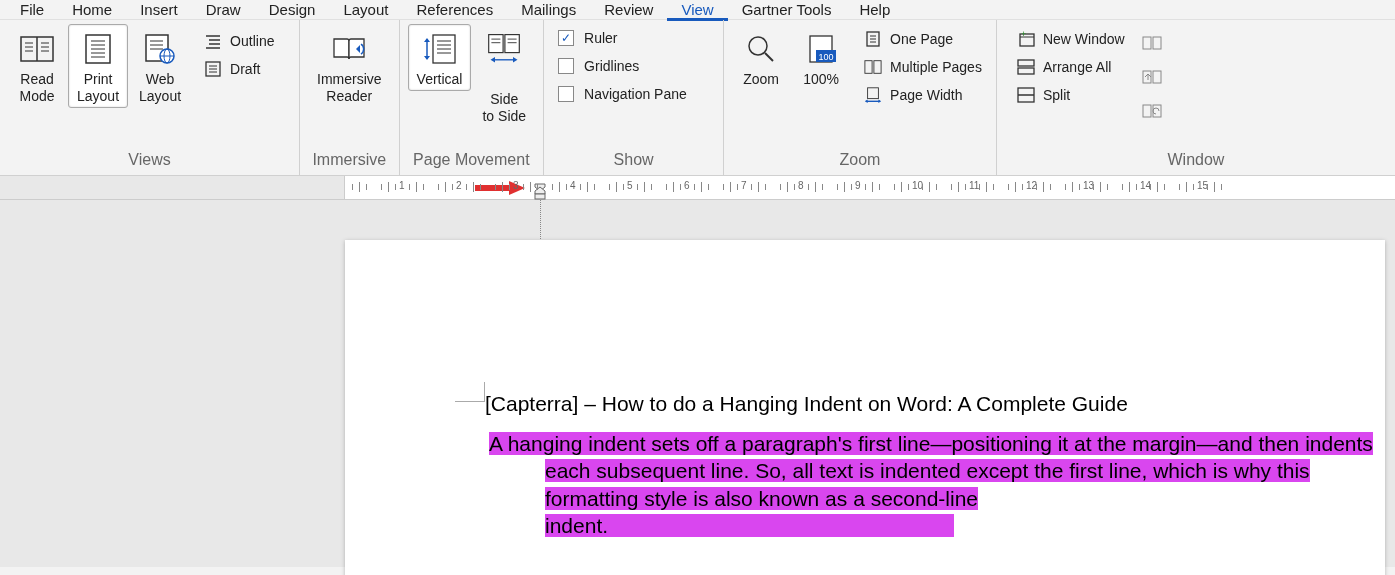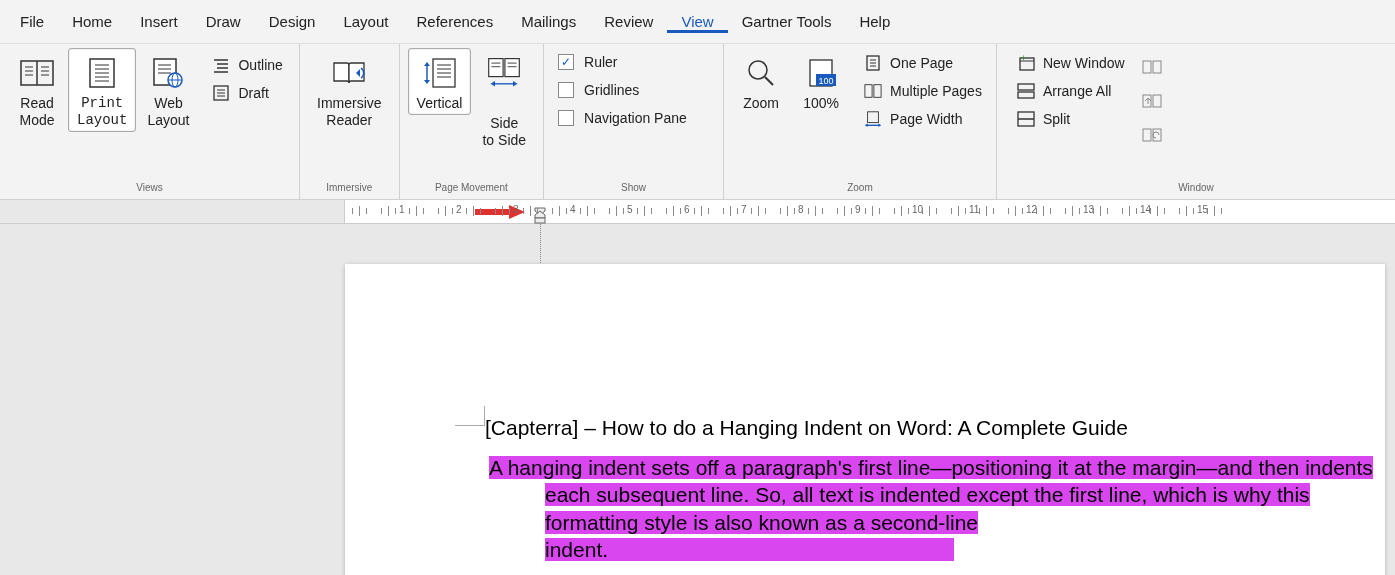--- a/index.html
+++ b/index.html
@@ -1,27 +1,27 @@
 <!DOCTYPE html>
 <html><head>
 <meta charset="utf-8">
 <style>
 * { margin: 0; padding: 0; box-sizing: border-box; }
 body { font-family: "Segoe UI", Arial, sans-serif; background: #f3f3f3; width: 1395px; height: 575px; overflow: hidden; position: relative; }
 
 
-.menu-bar { display: flex; align-items: center; height: 44px; background: #f3f3f3; padding: 0 6px; border-bottom: 1px solid #e0e0e0; }
+.menu-bar { display: flex; align-items: center; height: 20px; background: #f3f3f3; padding: 0 6px; border-bottom: 1px solid #e0e0e0; }
 .menu-item { padding: 2px 14px; font-size: 15px; color: #222; cursor: pointer; }
 .menu-item.active { color: #185abd; border-bottom: 3px solid #185abd; padding-bottom: 0; }
 
 
 .ribbon { display: flex; height: 156px; background: #f3f3f3; border-bottom: 1px solid #d0d0d0; }
 .ribbon-group { display: flex; flex-direction: column; justify-content: space-between; border-right: 1px solid #d0d0d0; padding: 4px 8px 2px 8px; }
 .ribbon-row { display: flex; gap: 2px; align-items: flex-start; }
-.ribbon-group-label { font-size: 10px; color: #666; text-align: center; padding: 2px 0 4px 0; }
+.ribbon-group-label { font-size: 16px; color: #666; text-align: center; padding: 2px 0 4px 0; }
 
 .big-btn { display: flex; flex-direction: column; align-items: center; justify-content: space-between; padding: 6px 8px 2px 8px; border: 1px solid transparent; border-radius: 3px; cursor: pointer; font-size: 14px; color: #222; min-width: 58px; text-align: center; line-height: 1.2; }
 .big-btn.toggled { background: #fff; border: 1px solid #aaa; box-shadow: inset 0 0 2px rgba(0,0,0,0.2); }
 .big-btn .icon { width: 36px; height: 36px; display: flex; align-items: center; justify-content: center; margin-bottom: 4px; }
 
 .small-btn-col { display: flex; flex-direction: column; gap: 6px; padding-top: 6px; padding-left: 6px; }
 .small-btn { display: flex; align-items: center; gap: 8px; font-size: 14px; color: #222; padding: 2px 6px; cursor: pointer; }
 .small-btn .icon { width: 18px; height: 18px; display: flex; align-items: center; justify-content: center; }
 
 .chk-item { display: flex; align-items: center; gap: 10px; font-size: 14px; color: #222; padding: 6px 6px; cursor: pointer; }
@@ -92,21 +92,21 @@
         <span class="icon">
           <svg width="26" height="30" viewBox="0 0 26 30">
               <rect x="1" y="1" width="24" height="28" fill="#fff" stroke="#333" stroke-width="1.5"></rect>
               <line x1="6" y1="7" x2="20" y2="7" stroke="#333"></line>
               <line x1="6" y1="11" x2="20" y2="11" stroke="#333"></line>
               <line x1="6" y1="15" x2="20" y2="15" stroke="#333"></line>
               <line x1="6" y1="19" x2="20" y2="19" stroke="#333"></line>
               <line x1="6" y1="23" x2="20" y2="23" stroke="#333"></line>
             </svg>
         </span>
-        <span style="white-space:pre-line;font-family:Liberation Mono, monospace;">Print
+        <span style="white-space:pre-line;">Print
 Layout</span>
       </div>
       <div class="big-btn">
         <span class="icon">
           <svg width="30" height="30" viewBox="0 0 30 30">
               <rect x="1" y="1" width="22" height="26" fill="#fff" stroke="#333" stroke-width="1.5"></rect>
               <line x1="5" y1="7" x2="18" y2="7" stroke="#333"></line>
               <line x1="5" y1="11" x2="18" y2="11" stroke="#333"></line>
               <line x1="5" y1="15" x2="18" y2="15" stroke="#333"></line>
               <circle cx="22" cy="22" r="7" fill="#fff" stroke="#185abd" stroke-width="1.5"></circle>

